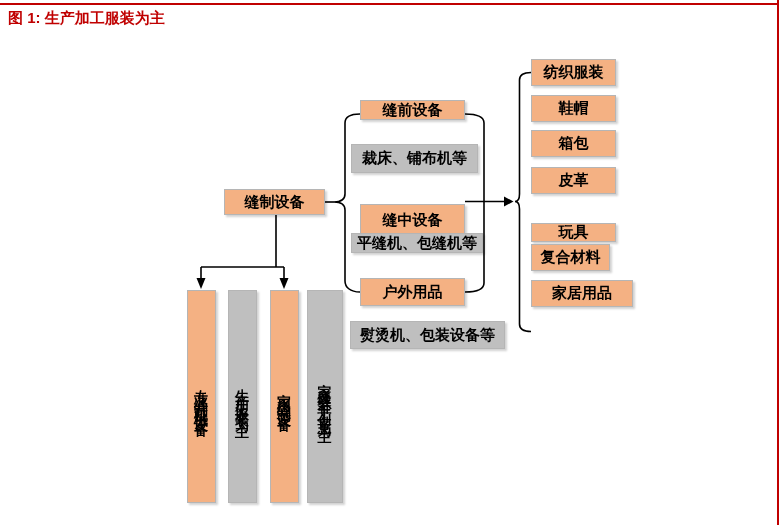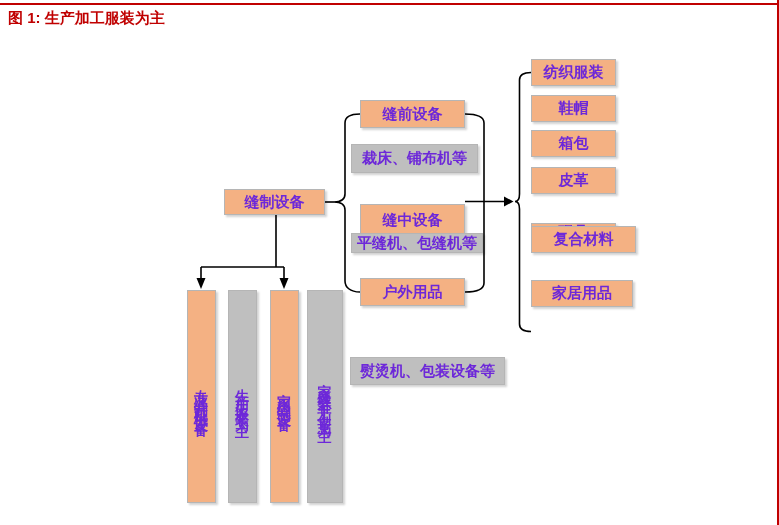--- a/index.html
+++ b/index.html
@@ -27,21 +27,21 @@
   .fig-title{
     position:absolute;left:8px;top:9px;
     color:var(--accent);
     font-size:15px;font-weight:bold;
     white-space:nowrap;
   }
   .box{
     position:absolute;
     box-sizing:border-box;
     display:flex;align-items:center;justify-content:center;
-    font-size:15px;font-weight:bold;color:#6d28d9;
+    font-size:15px;font-weight:bold;color:#000000;
     border:1px solid #b5b5b5;
     box-shadow:2px 2px 2px rgba(0,0,0,0.18);
     white-space:nowrap;
     text-align:center;
   }
   .orange{background:var(--orange);}
   .gray{background:var(--gray);}
   .vbox{
     writing-mode:vertical-rl;
     text-orientation:upright;
@@ -62,35 +62,35 @@
 
 <div id="page">
 
   <div class="top-rule"></div>
   <div class="right-rule"></div>
 
   <div class="fig-title">图 1: 生产加工服装为主</div>
 
   <div class="box orange" style="left:224px;top:189px;width:101px;height:26px;">缝制设备</div>
 
-  <div class="box orange" style="left:360px;top:100px;width:105px;height:28px;">缝前设备</div>
+  <div class="box orange" style="left:360px;top:100px;width:105px;height:20px;">缝前设备</div>
   <div class="box gray" style="left:351px;top:144px;width:127px;height:29px;">裁床、铺布机等</div>
 
   <div class="box orange" style="left:360px;top:204px;width:105px;height:32px;">缝中设备</div>
   <div class="box gray" style="left:351px;top:233px;width:132px;height:20px;">平缝机、包缝机等</div>
 
   <div class="box orange" style="left:360px;top:278px;width:105px;height:28px;">户外用品</div>
-  <div class="box gray" style="left:350px;top:321px;width:155px;height:28px;margin-top:36px;">熨烫机、包装设备等</div>
+  <div class="box gray" style="left:350px;top:321px;width:155px;height:28px;">熨烫机、包装设备等</div>
 
   <div class="box orange" style="left:531px;top:59px;width:85px;height:27px;">纺织服装</div>
   <div class="box orange" style="left:531px;top:95px;width:85px;height:27px;">鞋帽</div>
   <div class="box orange" style="left:531px;top:130px;width:85px;height:27px;">箱包</div>
   <div class="box orange" style="left:531px;top:167px;width:85px;height:27px;">皮革</div>
   <div class="box orange" style="left:531px;top:208px;width:85px;height:19px;margin-top:15px;">玩具</div>
-  <div class="box orange" style="left:531px;top:226px;width:105px;height:27px;">复合材料</div>
+  <div class="box orange" style="left:531px;top:244px;width:79px;height:27px;">复合材料</div>
   <div class="box orange" style="left:531px;top:280px;width:102px;height:27px;">家居用品</div>
 
   <div class="box orange vbox" style="left:187px;top:290px;width:29px;height:213px;">专业缝制机械设备</div>
   <div class="box gray vbox" style="left:228px;top:290px;width:29px;height:213px;">生产加工服装为主</div>
   <div class="box orange vbox" style="left:270px;top:290px;width:29px;height:213px;">家用缝制设备</div>
   <div class="box gray vbox" style="left:307px;top:290px;width:36px;height:213px;">家庭缝补手工创意为主</div>
 
   <svg class="connectors" width="779" height="525" viewBox="0 0 779 525">
 
     <g>

